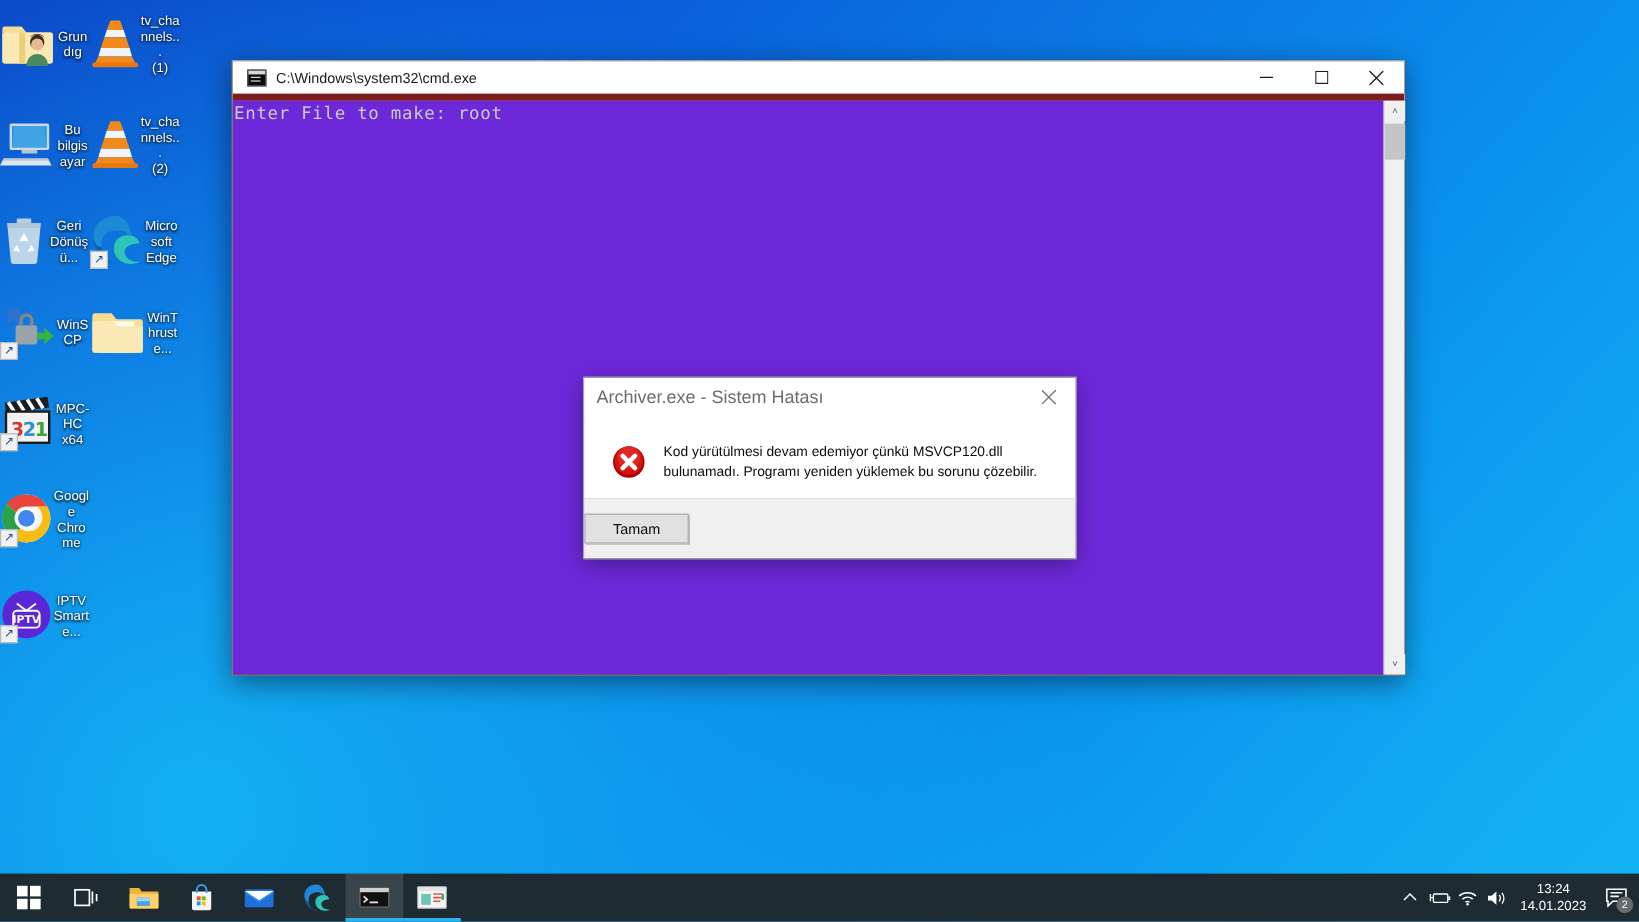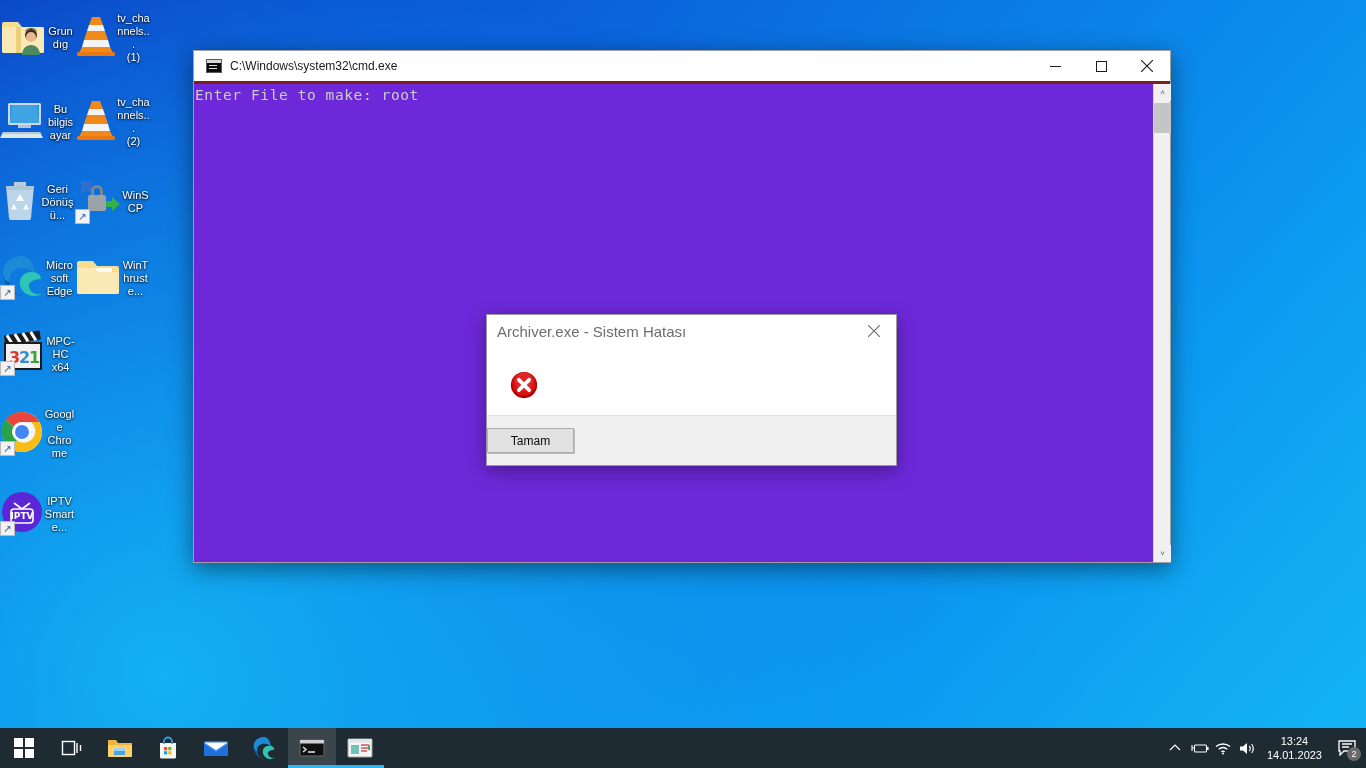--- a/index.html
+++ b/index.html
@@ -69,21 +69,21 @@
     left: 193px; top: 50px;
     width: 978px; height: 513px;
     background: #0c0c0c;
     border: 1px solid #a0a0a0;
     box-shadow: 0 6px 22px rgba(0,0,0,.45);
   }
   #cmd-titlebar {
     height: 33px;
     background: #ffffff;
     display: flex; align-items: center;
-    border-bottom: 3px solid #7f1d1d;
+    border-bottom: 6px solid #7f1d1d;
   }
   #cmd-app-icon {
     width: 16px; height: 14px;
     margin-left: 12px; margin-right: 8px;
     background: #0c0c0c;
     border: 1px solid #5a5a5a;
     position: relative;
     flex: none;
   }
   #cmd-app-icon::before {
@@ -356,41 +356,41 @@
           <path d="M20 16l4 7h-8z" fill="#ffffff" opacity=".95"></path>
           <path d="M14 26l-3 5 6 1z" fill="#ffffff" opacity=".95"></path>
           <path d="M26 26l3 5-6 1z" fill="#ffffff" opacity=".95"></path>
         </svg>
       </div>
       <div class="label">Geri<br>Dönüşü...</div>
     </div>
 
     <div class="desk-icon">
       <div class="glyph">
+        <svg width="44" height="44" viewBox="0 0 44 44">
+          <path d="M22 2C11 2 3 9 3 19c0 5 3 9 7 9-2-8 4-14 12-14 8 0 13 4 13 9 0-12-6-21-13-21z" fill="#1d8ad6"></path>
+          <path d="M41 25c0-4-4-7-9-7-9 0-13 6-12 13 1 6 7 11 14 11 3 0 6-1 8-2-7 1-12-2-13-7-1-5 5-8 12-8z" fill="#2ec4b6"></path>
+          <path d="M10 28c-4 0-7-4-7-9 0 12 9 23 21 23-10-1-15-8-14-14z" fill="#0f5fa8"></path>
+        </svg>
+        <span class="shortcut-arrow"></span>
+      </div>
+      <div class="label">Microsoft<br>Edge</div>
+    </div>
+
+    <div class="desk-icon">
+      <div class="glyph">
         <svg width="46" height="46" viewBox="0 0 46 46">
           <path d="M6 4h11v13l-5.5-4L6 17z" fill="#2f6fd0"></path>
           <rect x="13" y="18" width="18" height="16" rx="2" fill="#9aa3a8"></rect>
           <path d="M16 18v-4a6 6 0 0 1 12 0v4h-3v-4a3 3 0 0 0-6 0v4z" fill="#7d868c"></path>
           <path d="M31 24h6v-4l8 7-8 7v-4h-6z" fill="#35b14a"></path>
         </svg>
         <span class="shortcut-arrow"></span>
       </div>
       <div class="label">WinSCP</div>
-    </div>
-
-    <div class="desk-icon">
-      <div class="glyph">
-        <svg width="44" height="44" viewBox="0 0 44 44">
-          <path d="M22 2C11 2 3 9 3 19c0 5 3 9 7 9-2-8 4-14 12-14 8 0 13 4 13 9 0-12-6-21-13-21z" fill="#1d8ad6"></path>
-          <path d="M41 25c0-4-4-7-9-7-9 0-13 6-12 13 1 6 7 11 14 11 3 0 6-1 8-2-7 1-12-2-13-7-1-5 5-8 12-8z" fill="#2ec4b6"></path>
-          <path d="M10 28c-4 0-7-4-7-9 0 12 9 23 21 23-10-1-15-8-14-14z" fill="#0f5fa8"></path>
-        </svg>
-        <span class="shortcut-arrow"></span>
-      </div>
-      <div class="label">Microsoft<br>Edge</div>
     </div>
 
     <div class="desk-icon">
       <div class="glyph">
         <svg width="46" height="42" viewBox="0 0 46 42">
           <path d="M4 6h14l4 5h20a2 2 0 0 1 2 2v24a2 2 0 0 1-2 2H4a2 2 0 0 1-2-2V8a2 2 0 0 1 2-2z" fill="#f6dd92"></path>
           <path d="M9 13h28v26H9z" fill="#fdfaf1"></path>
           <path d="M21 17h4v14h-4z" fill="#e2b84f" opacity=".7"></path>
           <path d="M2 13h18l3 4h21v20a2 2 0 0 1-2 2H4a2 2 0 0 1-2-2z" fill="#fae9b4"></path>
         </svg>
@@ -499,20 +499,21 @@
       </div>
     </div>
 
     <div id="dialog-content">
       <svg id="dialog-error-icon" viewBox="0 0 32 32">
         <circle cx="16" cy="16" r="14" fill="#b00000"></circle>
         <circle cx="16" cy="15" r="12.5" fill="#d81212"></circle>
         <circle cx="16" cy="12" r="10" fill="#e83434" opacity=".55"></circle>
         <path d="M10.5 10.5l11 11M21.5 10.5l-11 11" stroke="#ffffff" stroke-width="4" stroke-linecap="round"></path>
       </svg>
+      <div id="dialog-message">Kod yürütülmesi devam edemiyor çünkü MSVCP120.dll bulunamadı. Programı yeniden yüklemek bu sorunu çözebilir.</div>
     </div>
 
     <div id="dialog-footer">
       <div id="dialog-ok-button">Tamam</div>
     </div>
   </div>
 
   <div id="taskbar">
 
     <div id="taskbar-left">

